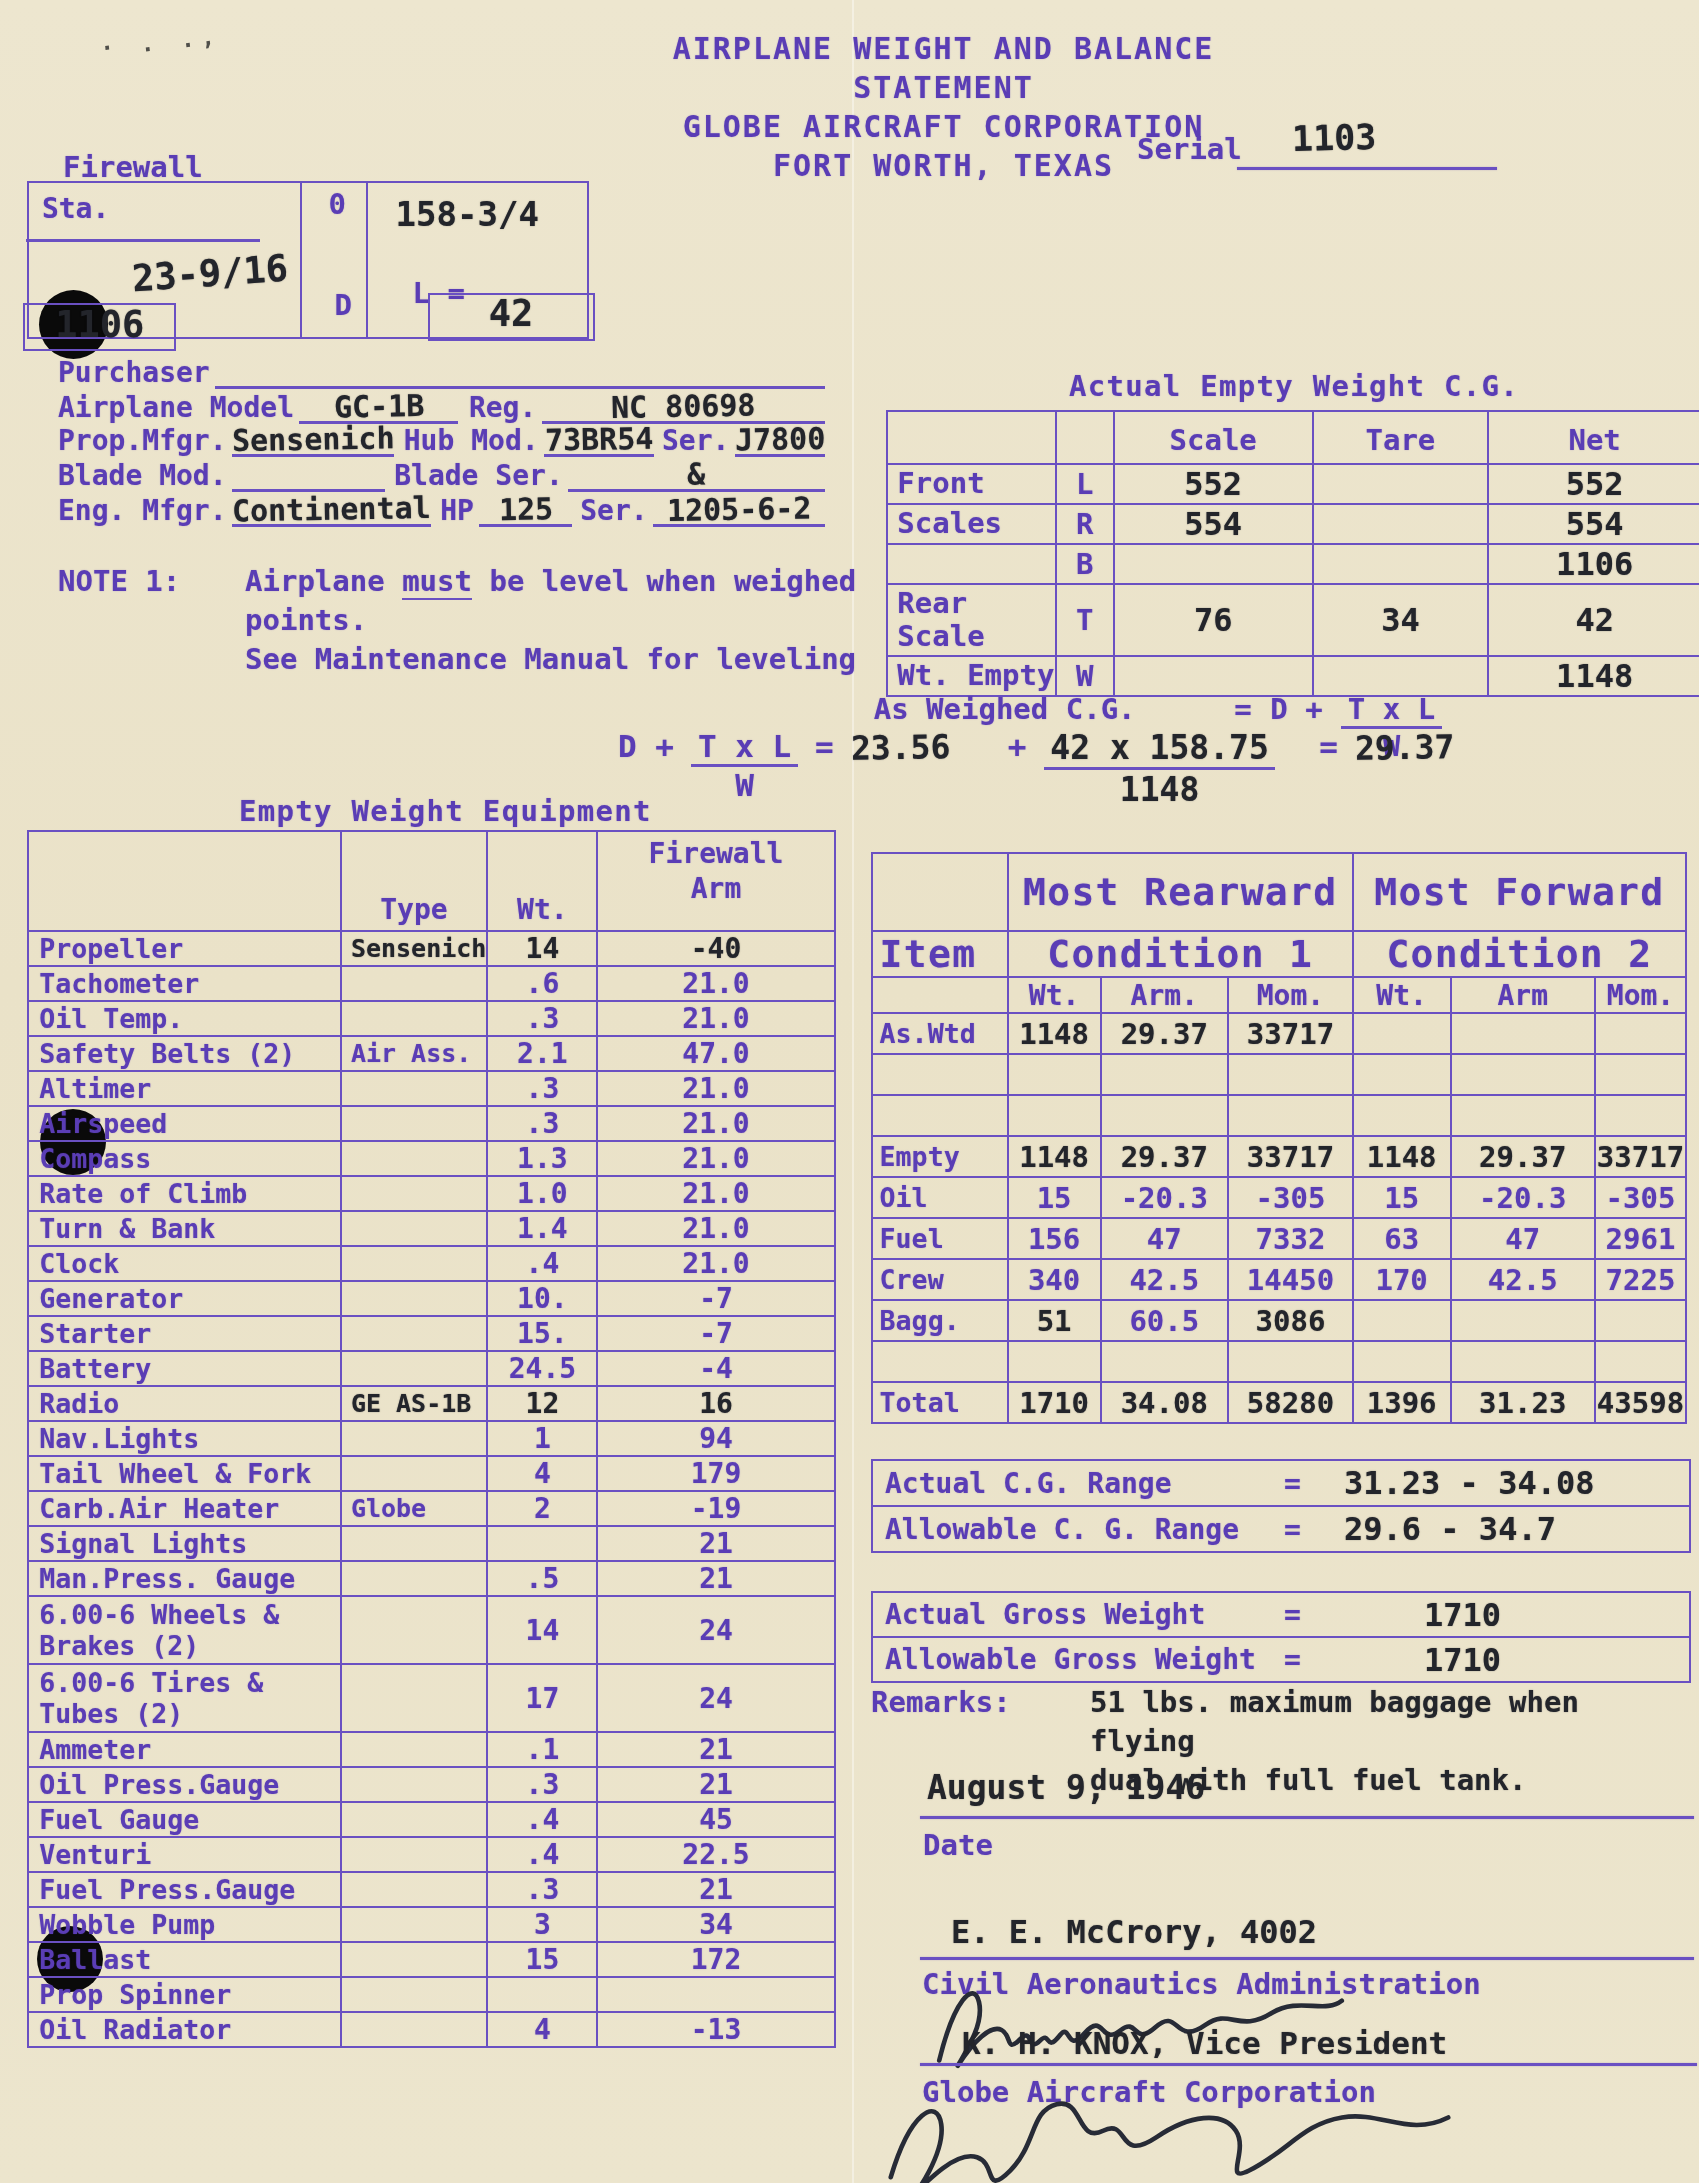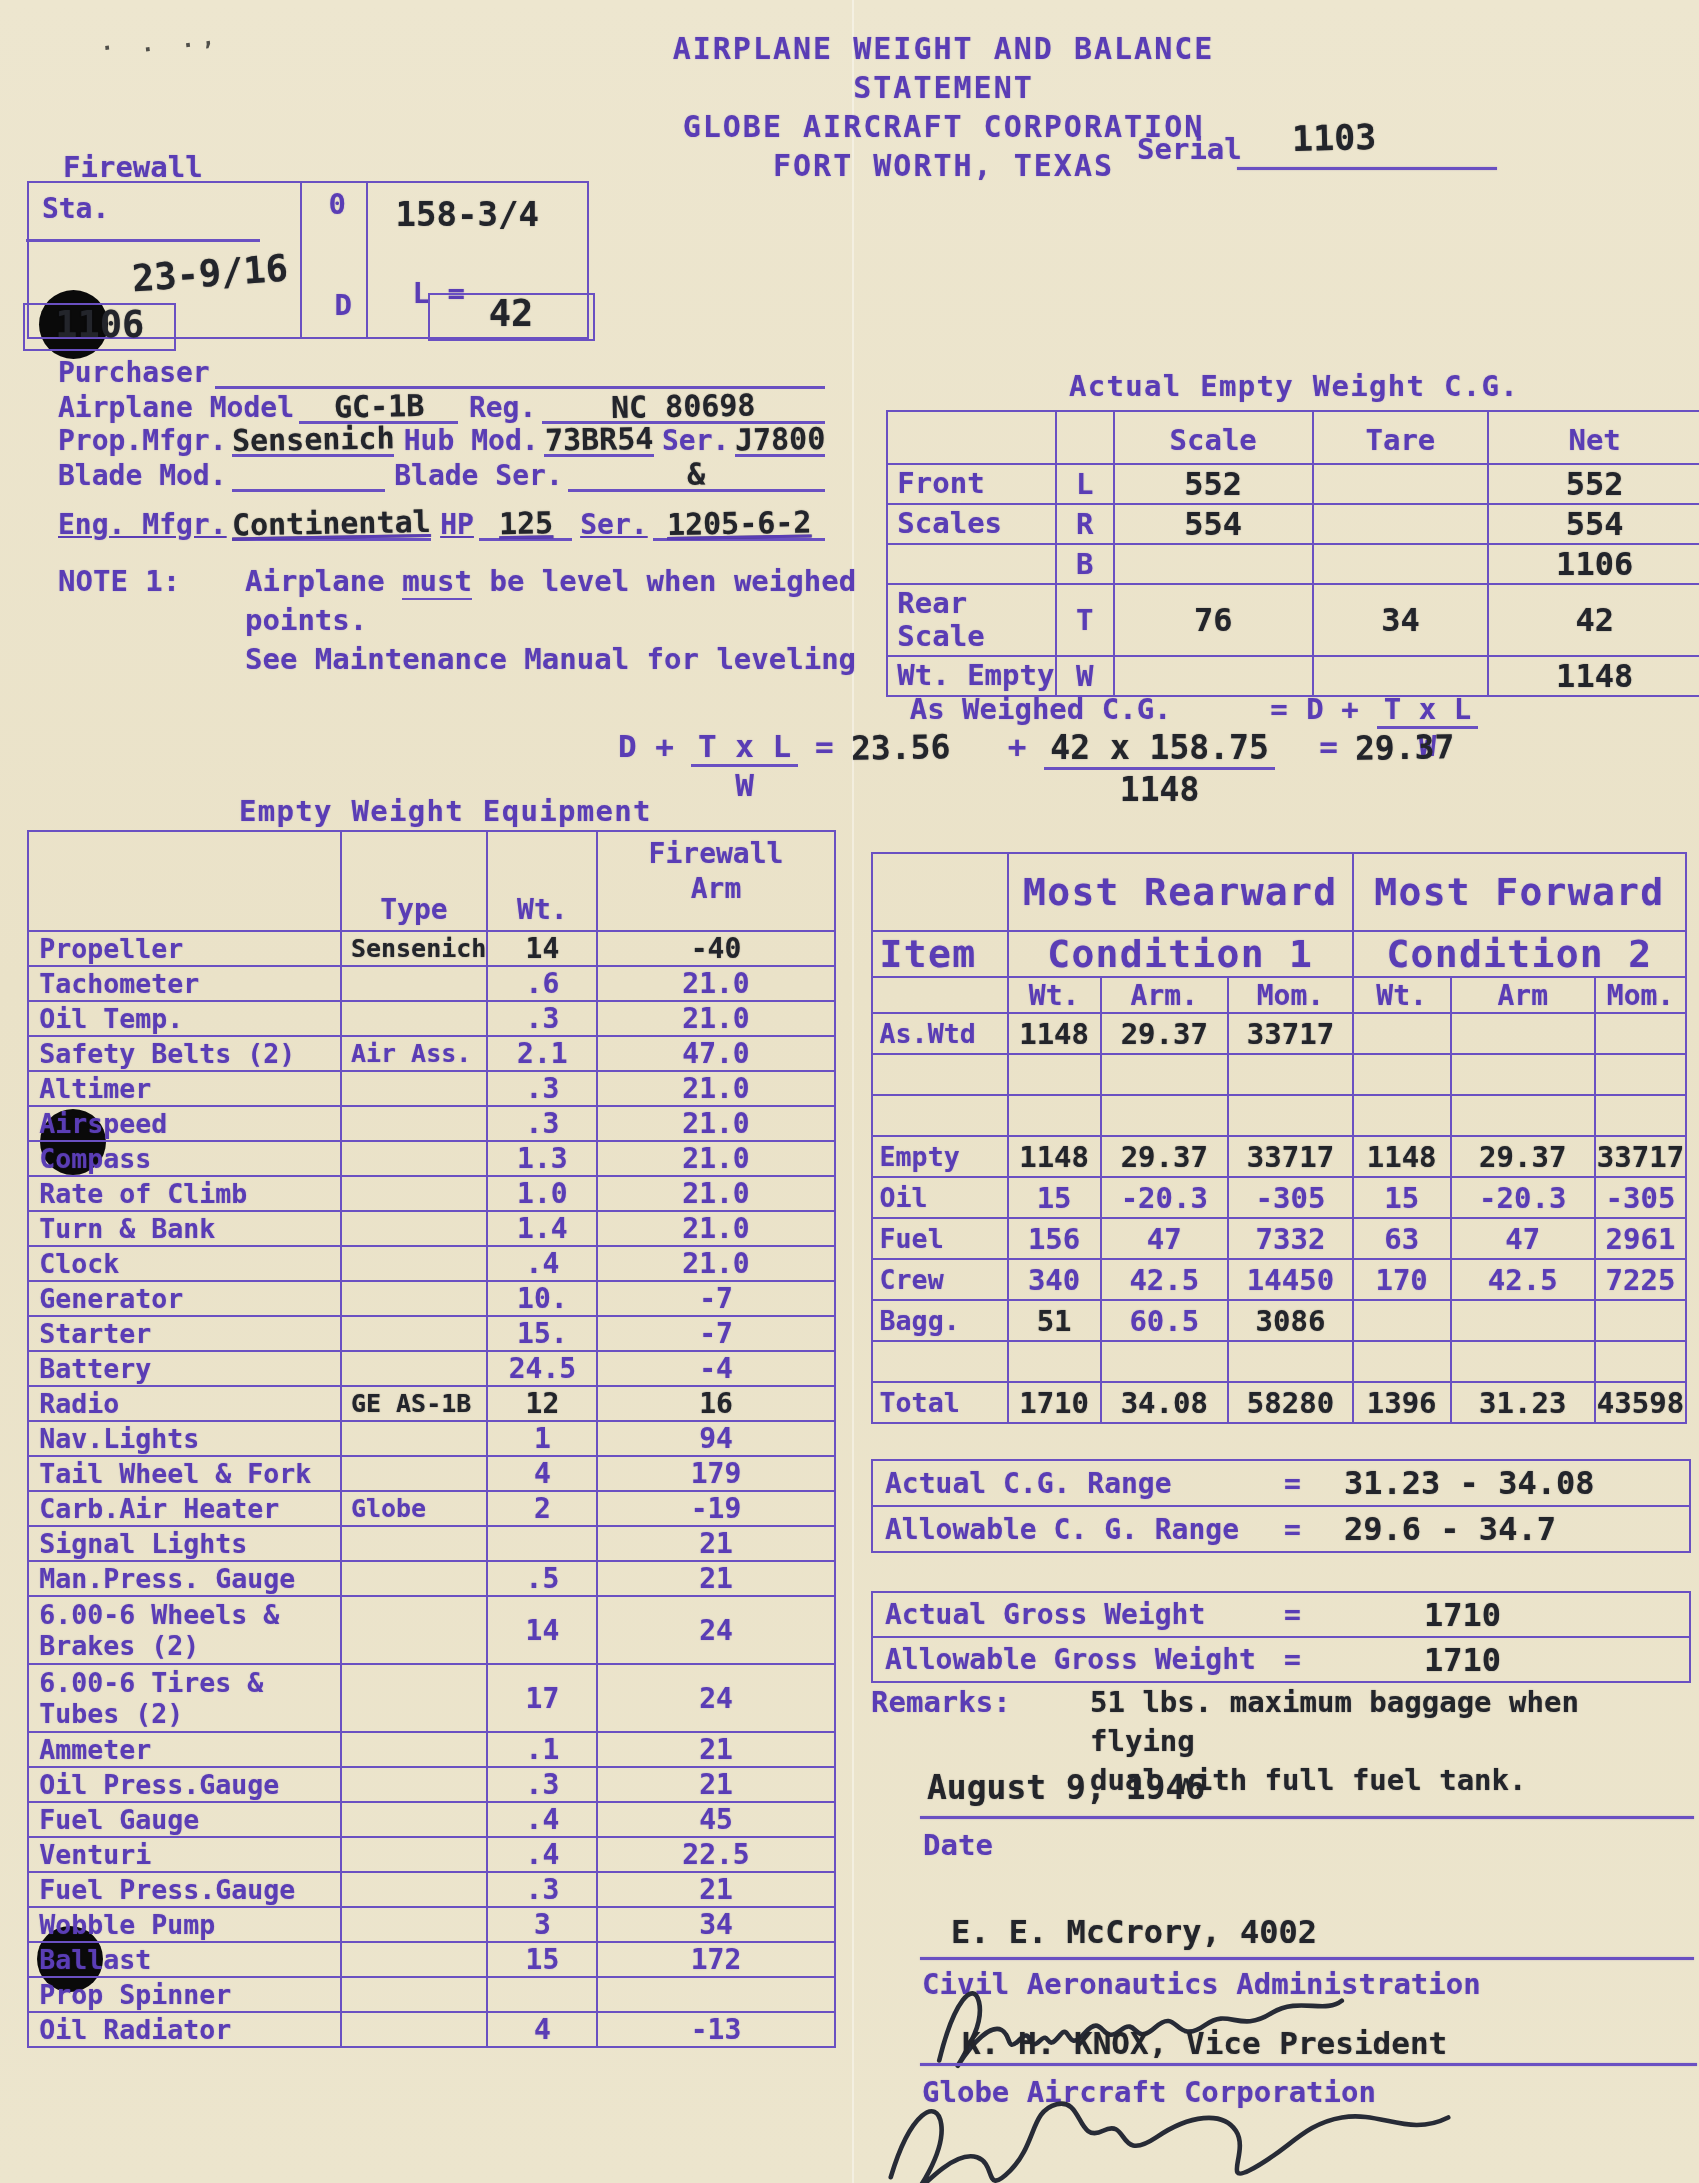--- a/index.html
+++ b/index.html
@@ -167,21 +167,21 @@
         </span>
     </div>
     <div class="row" style="top:103px;">
       <span class="lab p">Blade Mod.</span>
       <span class="uline" style="width:153px;"></span>
       <span class="lab p" style="padding-left:9.3px;">Blade Ser.</span>
       <span class="uline" style="flex:1;">
           <span class="val b">&amp;</span>
         </span>
     </div>
-    <div class="row" style="top:152px;text-decoration:underline;">
+    <div class="row" style="top:138px;">
       <span class="lab p">Eng. Mfgr.</span>
       <span class="uline" style="width:199px;margin-top:13px;">
           <span class="val b">Continental</span>
         </span>
       <span class="lab p" style="padding-left:9.3px;">HP</span>
       <span class="uline" style="width:93px;">
           <span class="val b">125</span>
         </span>
       <span class="lab p" style="padding-left:8px;">Ser.</span>
       <span class="uline" style="flex:1;">
@@ -250,21 +250,21 @@
           </tr>
           <tr style="height: 39px;">
             <td class="lbl p">Wt. Empty</td>
             <td class="p" style="text-align: center;">W</td>
             <td class="num b"></td>
             <td class="num b"></td>
             <td class="num b">1148</td>
           </tr>
         </tbody>
     </table>
-    <div class="asw p" style="top:323px;margin-left:36px;">
+    <div class="asw p" style="top:323px;">
       <span>As Weighed C.G.</span>
       <span style="margin-left:80px;">=</span>
       <span>D +</span>
       <span class="frac">
           <span class="fn">T x L</span>
           <span class="fd">W</span>
         </span>
     </div>
   </div>
 

